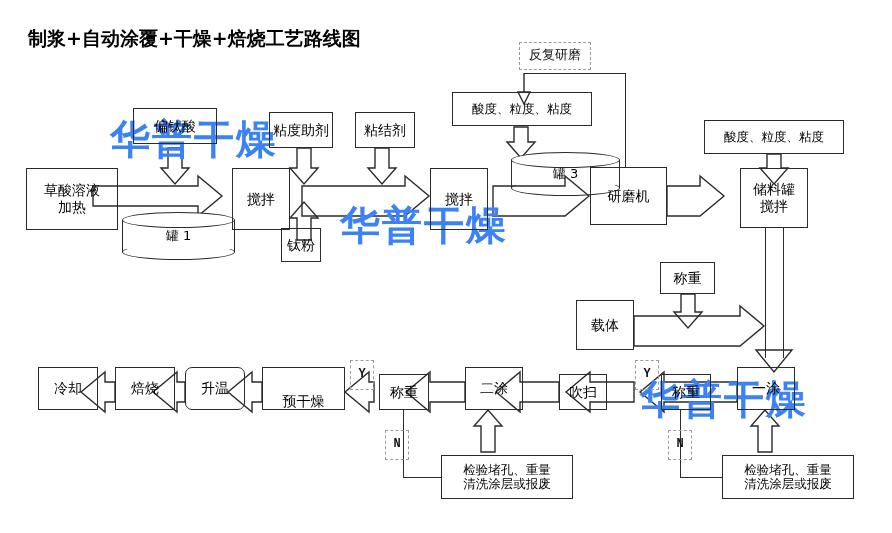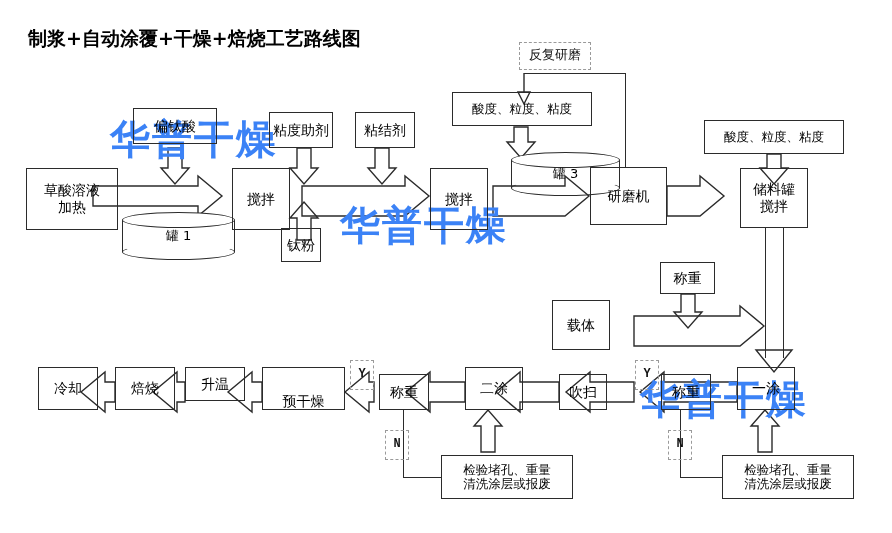--- a/index.html
+++ b/index.html
@@ -183,21 +183,21 @@
 
   <div class="box two" style="left:740px;top:168px;width:68px;height:60px;white-space:pre-line;">
     <span>储料罐
 搅拌</span>
   </div>
 
   <div class="box" style="left:660px;top:262px;width:55px;height:32px;">
     <span>称重</span>
   </div>
 
-  <div class="box" style="left:552px;top:300px;width:58px;height:50px;">
+  <div class="box" style="left:576px;top:300px;width:58px;height:50px;">
     <span>载体</span>
   </div>
 
   <div class="box" style="left:737px;top:367px;width:58px;height:43px;">
     <span>一涂</span>
   </div>
 
   <div class="box dash" style="left:635px;top:360px;width:24px;height:30px;">
     <span>Y</span>
   </div>
@@ -237,21 +237,21 @@
 
   <div class="box small" style="left:441px;top:455px;width:132px;height:44px;flex-direction:column;">
     <span>检验堵孔、重量</span>
     <span>清洗涂层或报废</span>
   </div>
 
   <div class="box" style="left:262px;top:367px;width:83px;height:43px;align-items:flex-end;">
     <span>预干燥</span>
   </div>
 
-  <div class="box" style="left:185px;top:367px;width:60px;height:34px;">
+  <div class="box" style="left:185px;top:367px;width:60px;height:43px;border-radius:7px;">
     <span>升温</span>
   </div>
 
   <div class="box" style="left:115px;top:367px;width:60px;height:43px;">
     <span>焙烧</span>
   </div>
 
   <div class="box" style="left:38px;top:367px;width:60px;height:43px;">
     <span>冷却</span>
   </div>

